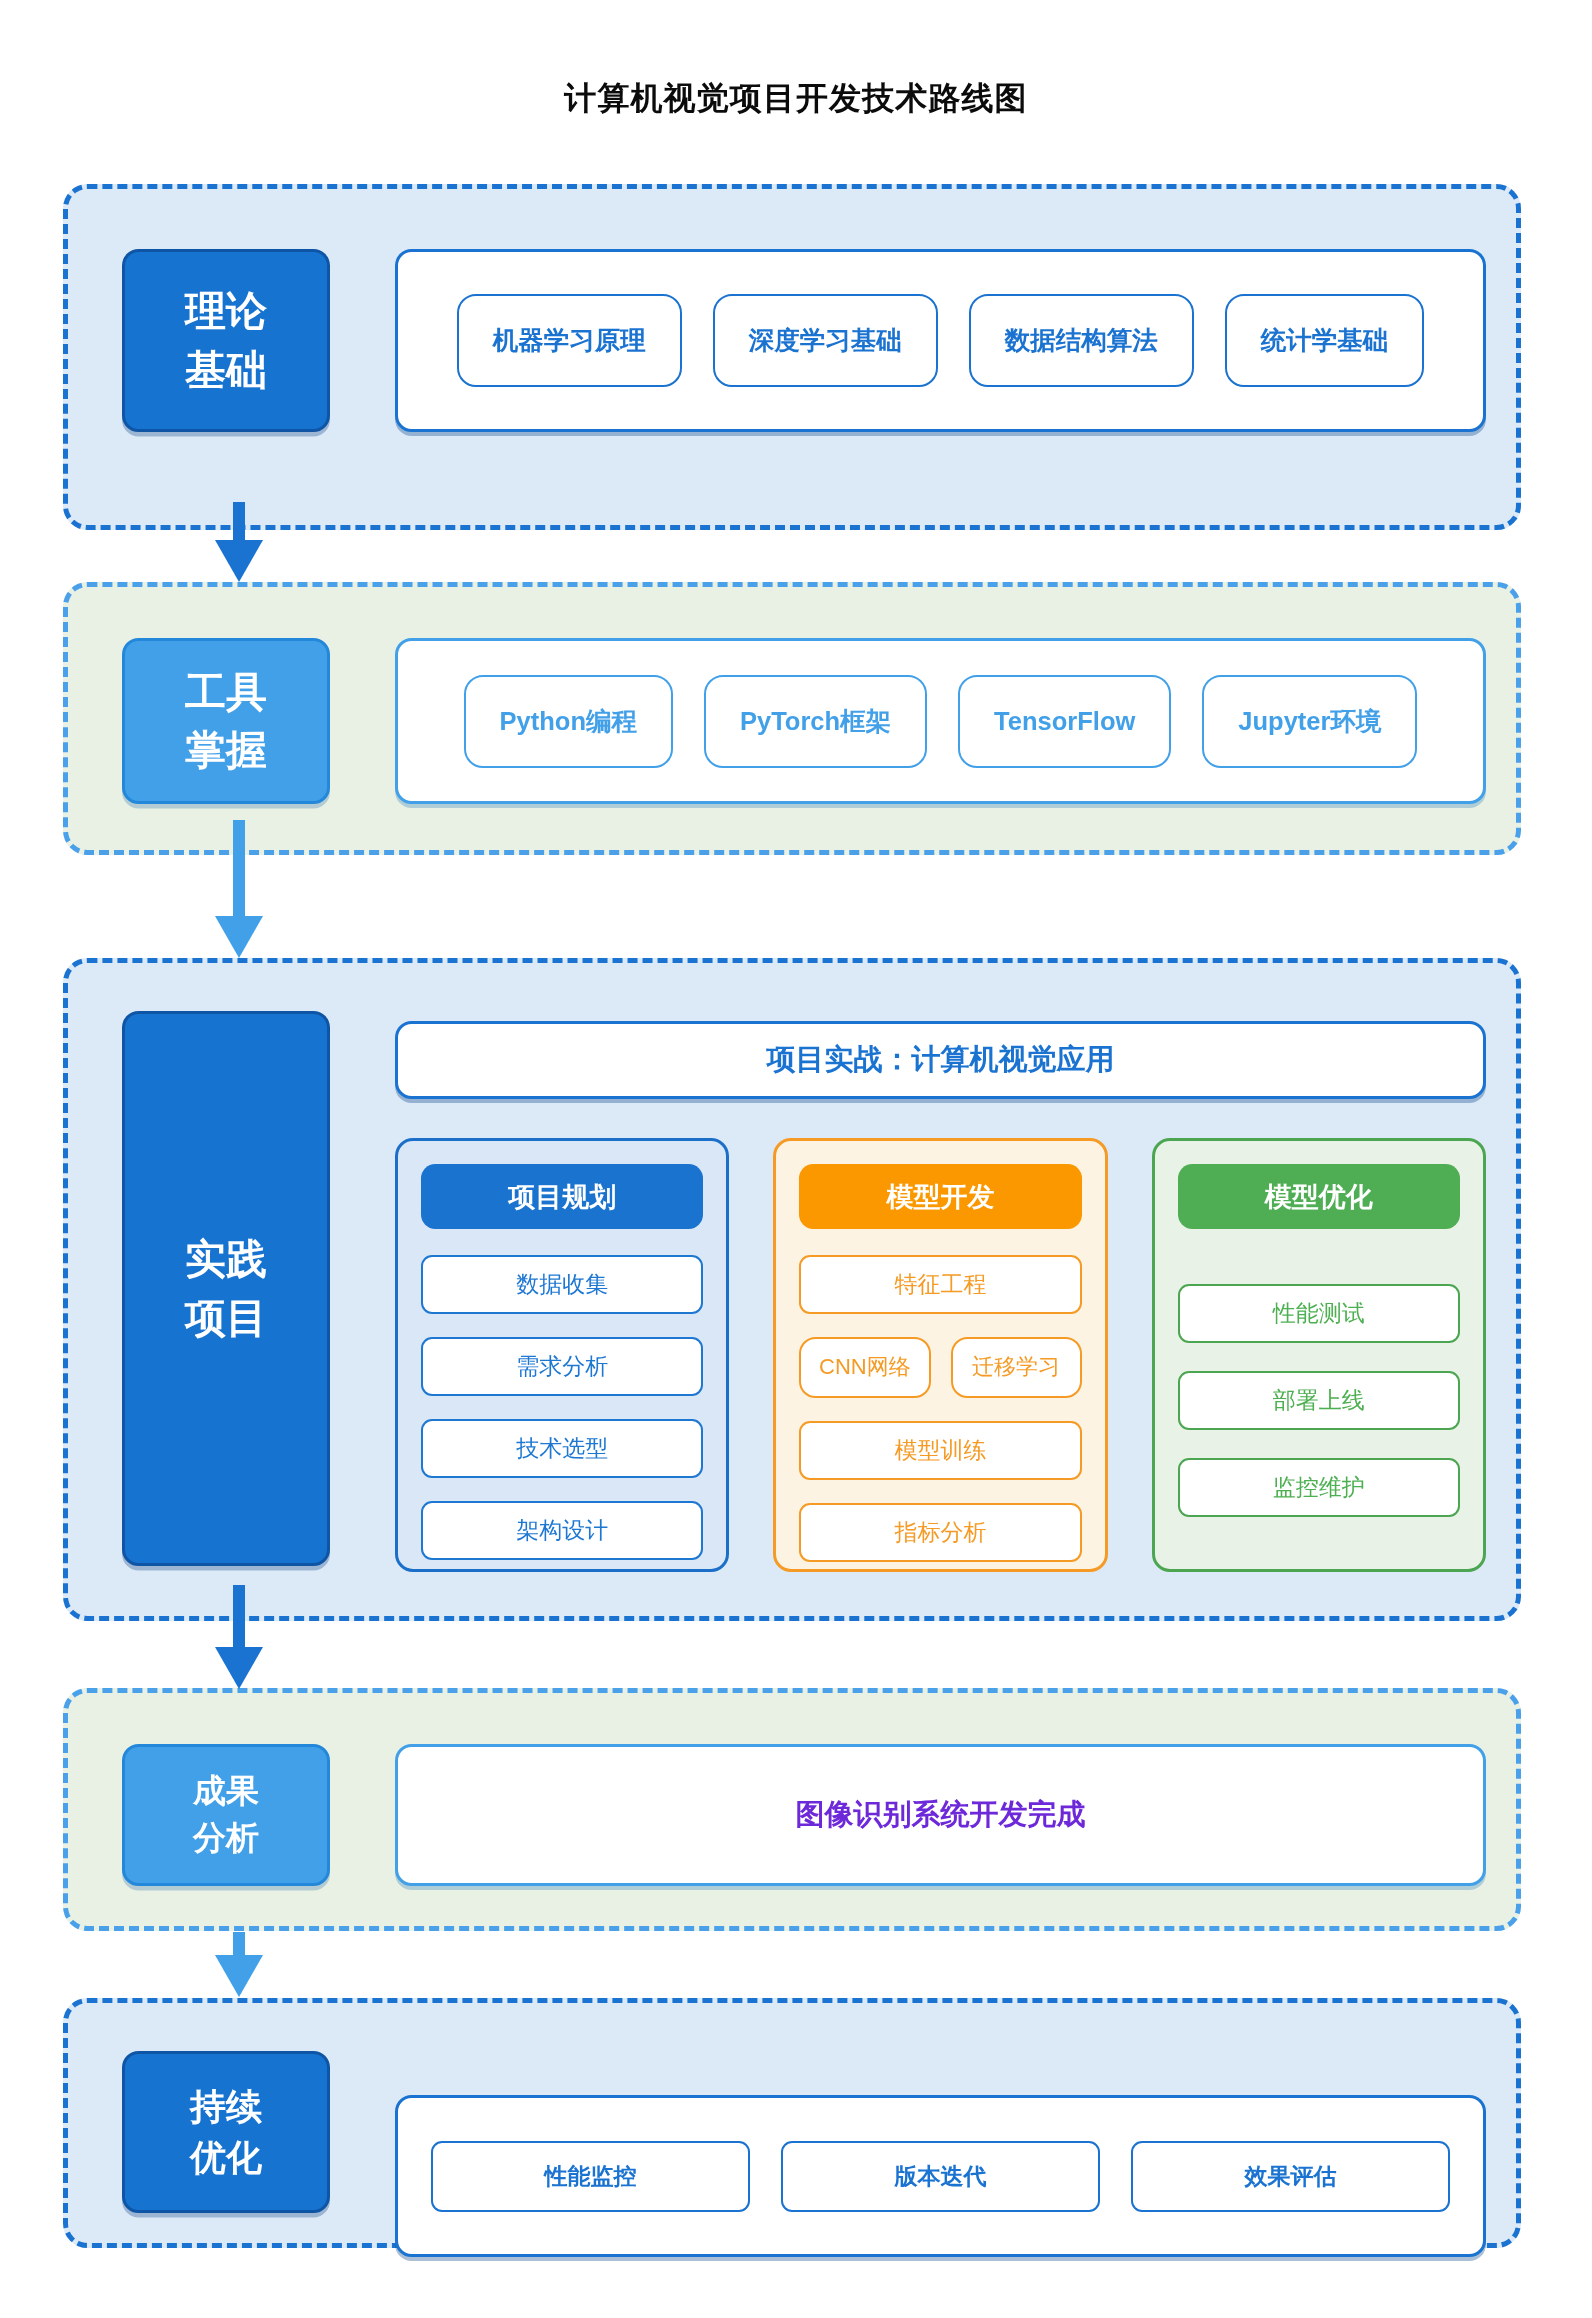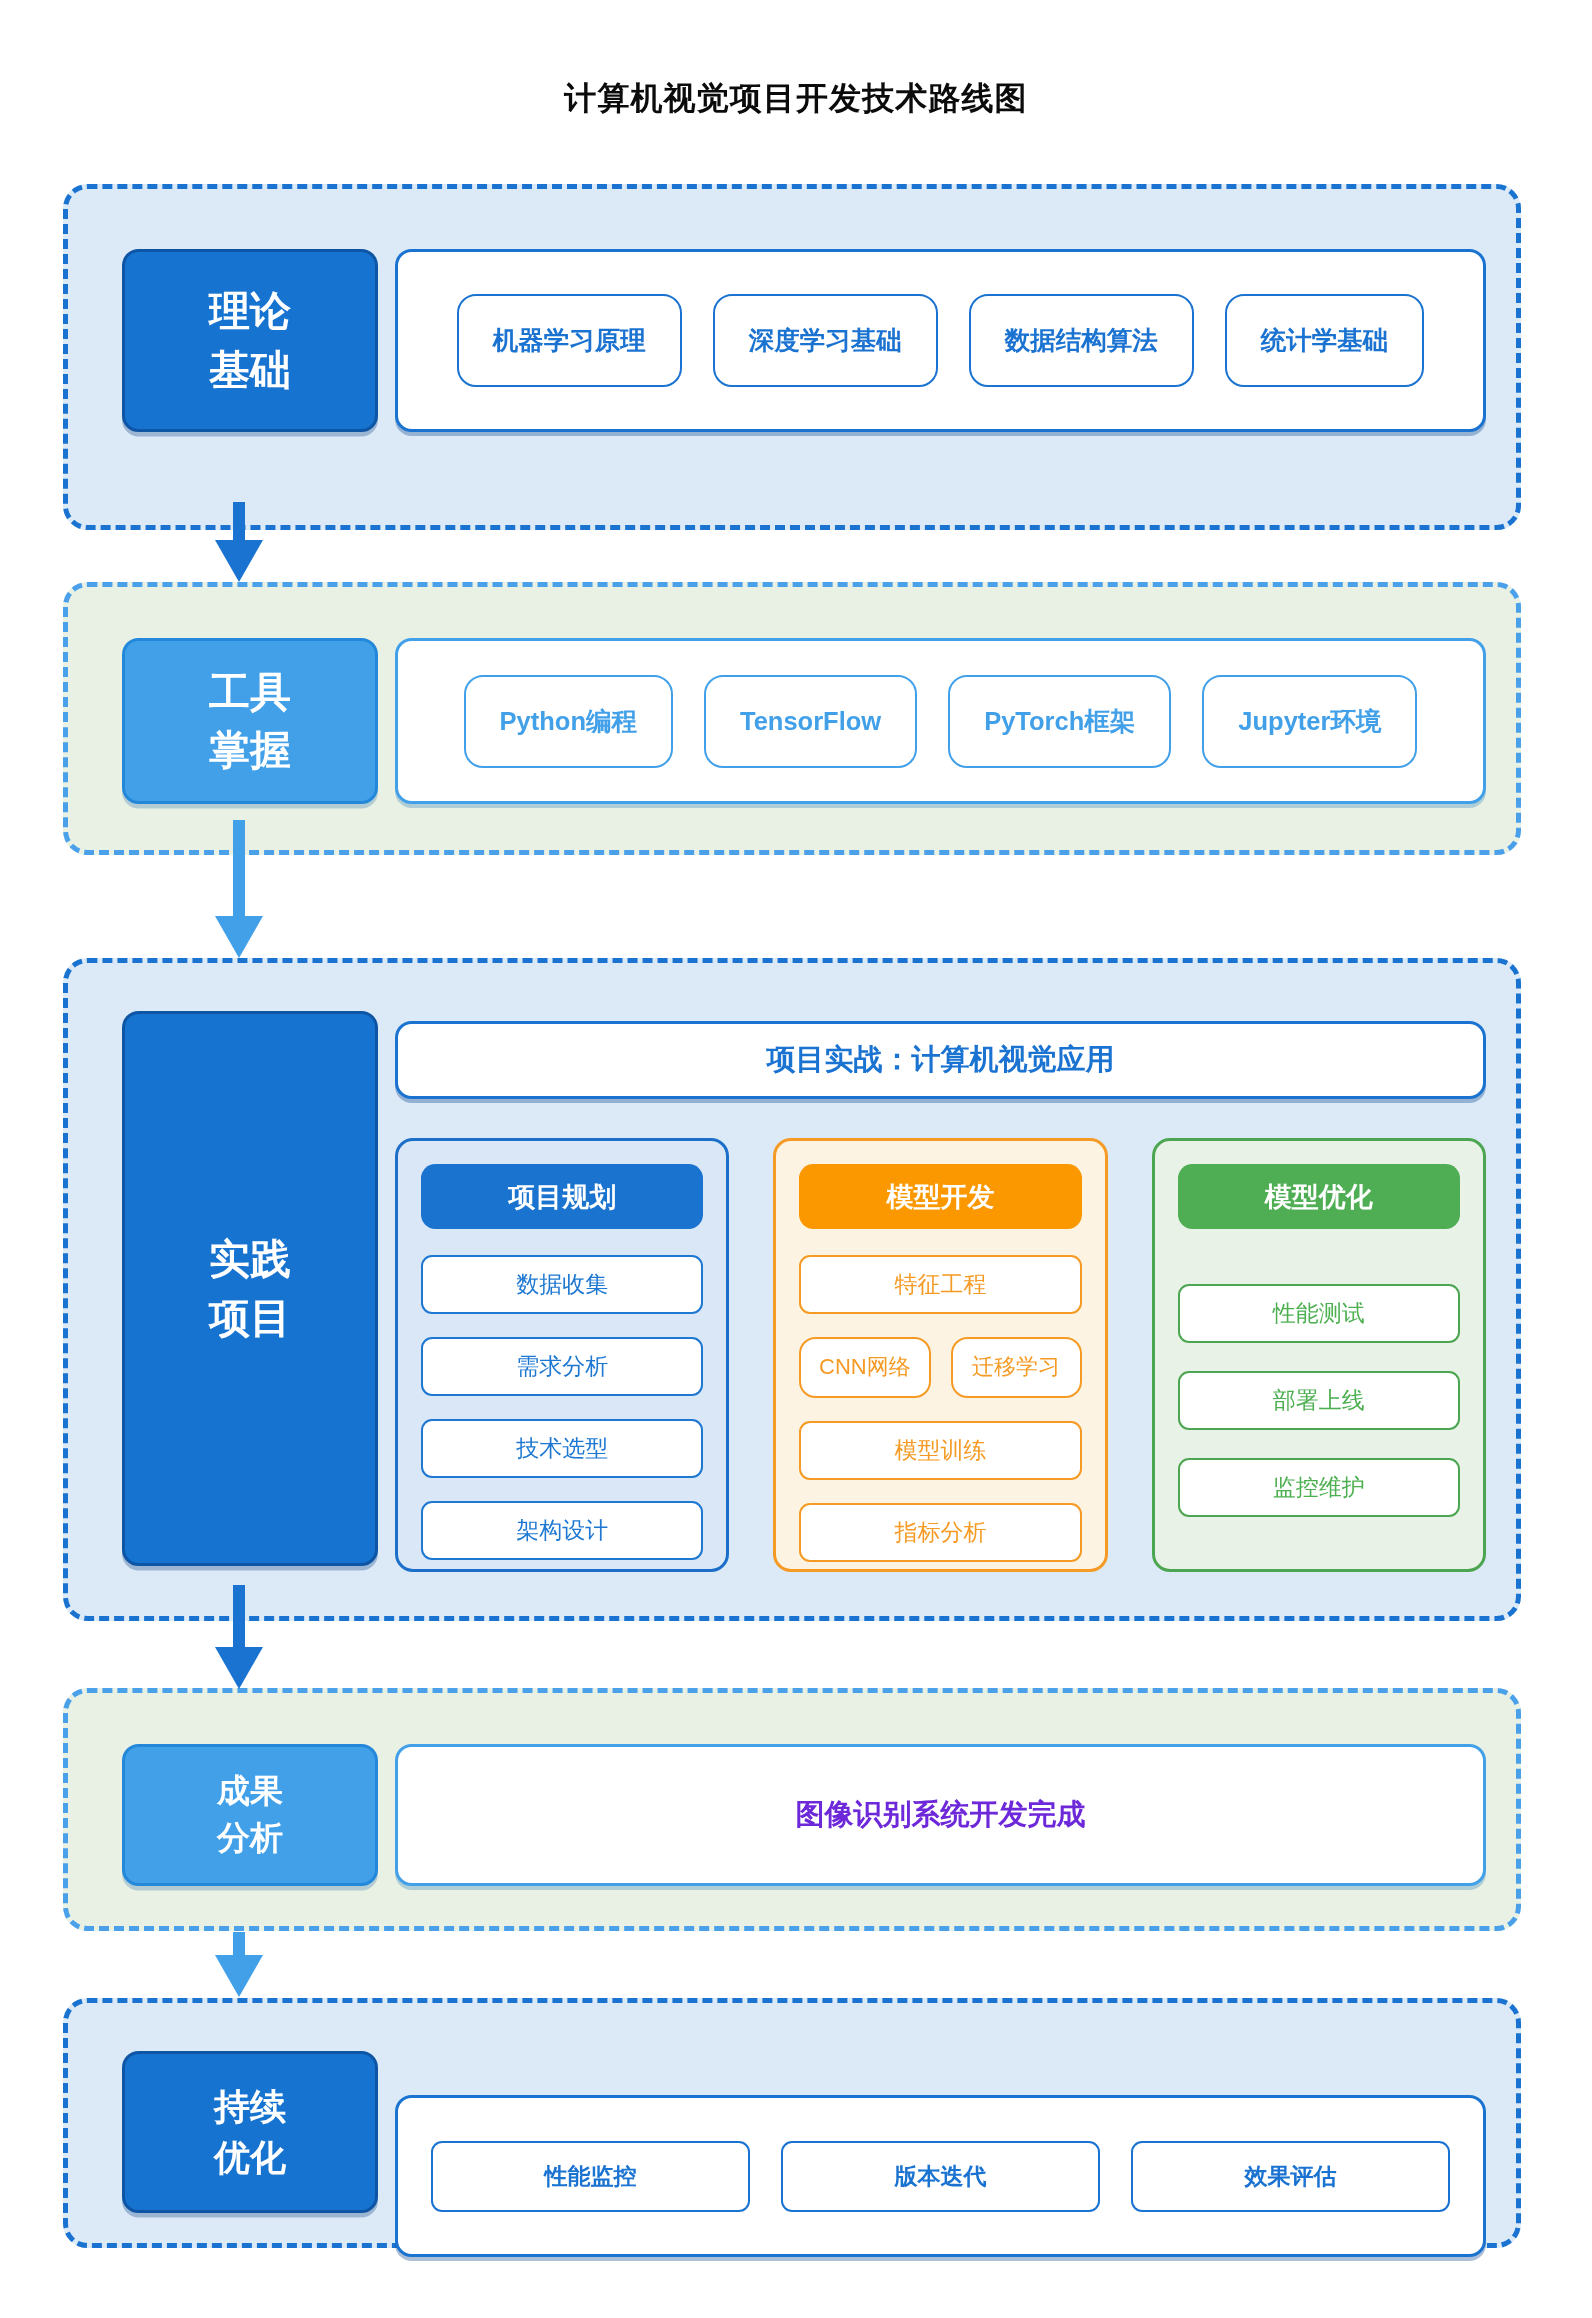--- a/index.html
+++ b/index.html
@@ -21,21 +21,21 @@
   .bg-blue{background:#DCEAF8;}
   .bg-green{background:#E8F1E4;}
   .sec1{top:184px;height:346px;}
   .sec2{top:582px;height:273px;}
   .sec3{top:958px;height:663px;}
   .sec4{top:1688px;height:243px;}
   .sec5{top:1998px;height:250px;}
 
   
   .label-box{
-    position:absolute;left:54px;width:256px;border-radius:16.6px;box-sizing:border-box;
+    position:absolute;left:54px;width:208px;border-radius:16.6px;box-sizing:border-box;
     display:flex;flex-direction:column;align-items:center;justify-content:center;
     color:#ffffff;font-weight:700;line-height:1.42;text-align:center;
   }
   .label-dark{background:#1773D0;border:3.3px solid #0F55A5;box-shadow:0 4.4px 0 rgba(10,60,125,0.30);}
   .label-light{background:#42A0E9;border:3.3px solid #2488DA;box-shadow:0 4.4px 0 rgba(20,95,165,0.25);}
 
   
   .panel{
     position:absolute;left:327px;width:1091px;background:#ffffff;border-radius:16.6px;
     box-sizing:border-box;display:flex;align-items:center;justify-content:center;
@@ -125,22 +125,22 @@
   </div>
 
   <div class="section sec2 sec-light bg-green">
     <div class="label-box label-light fs74" style="top:51px;height:166px;">
       <span>工具</span>
       <span>掌握</span>
     </div>
     <div class="panel panel-light" style="top:51px;height:166px;">
       <div class="pill-row">
         <div class="pill pill-lightblue">Python编程</div>
+        <div class="pill pill-lightblue">PyTorch框架</div>
         <div class="pill pill-lightblue">TensorFlow</div>
-        <div class="pill pill-lightblue">PyTorch框架</div>
         <div class="pill pill-lightblue">Jupyter环境</div>
       </div>
     </div>
   </div>
 
   <div class="arrow arrow-light a2">
     <div class="shaft"></div>
     <div class="head"></div>
   </div>
 

